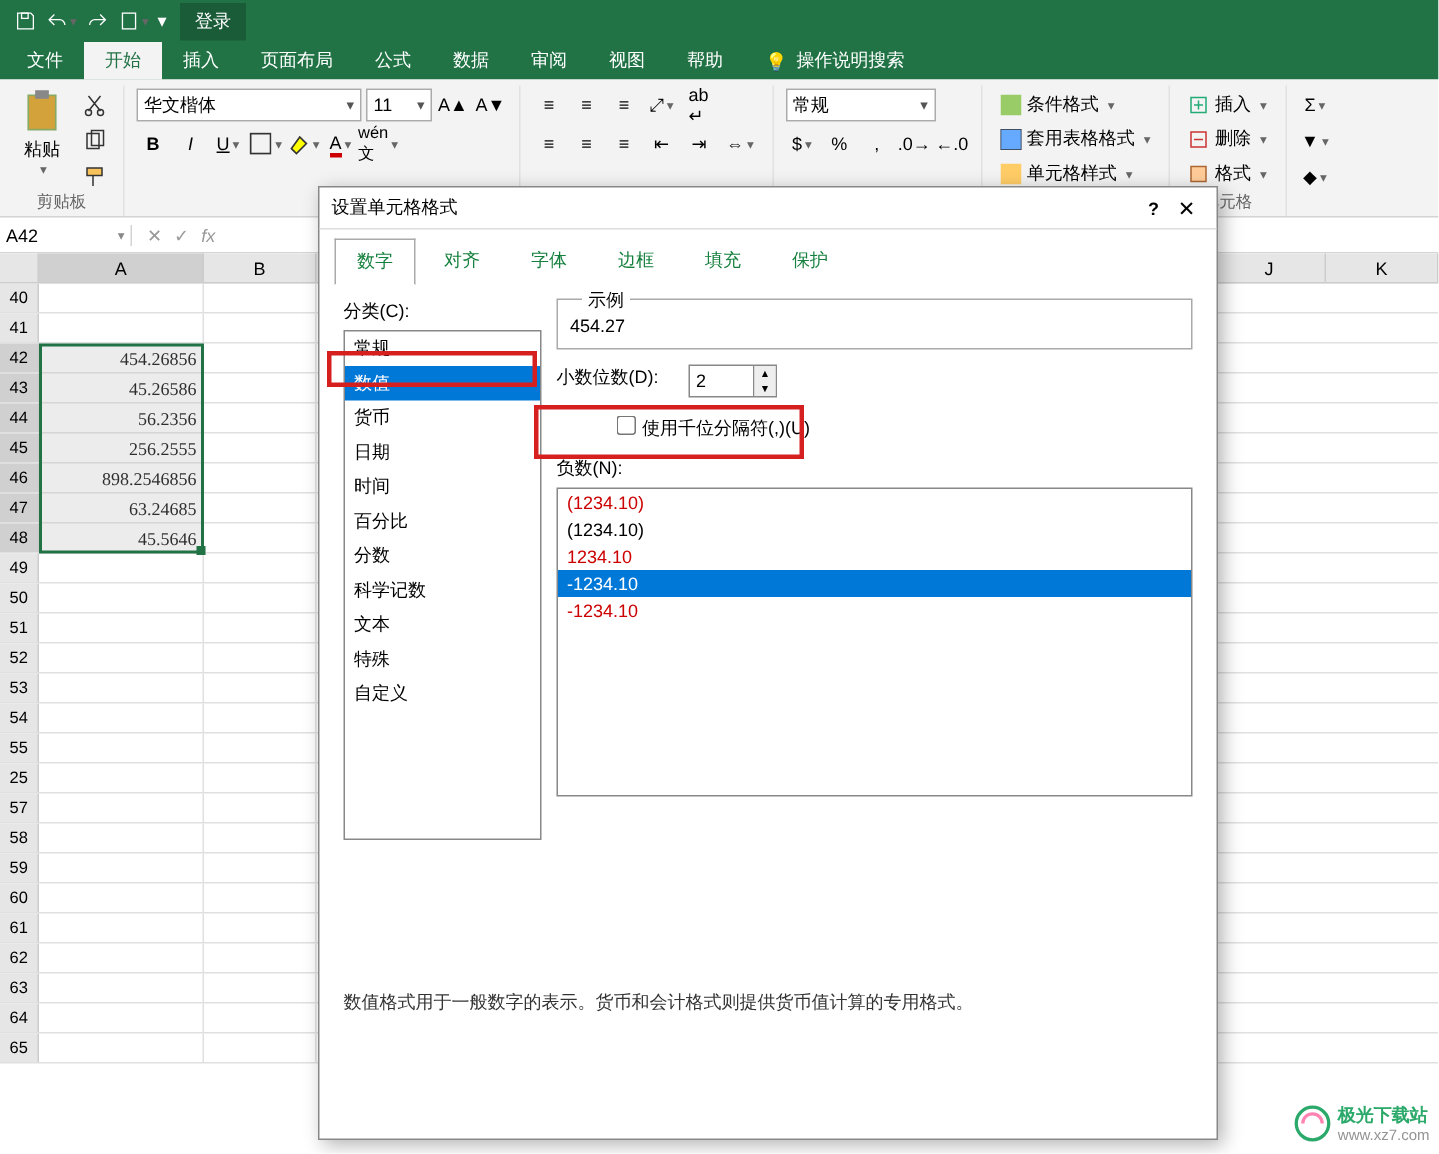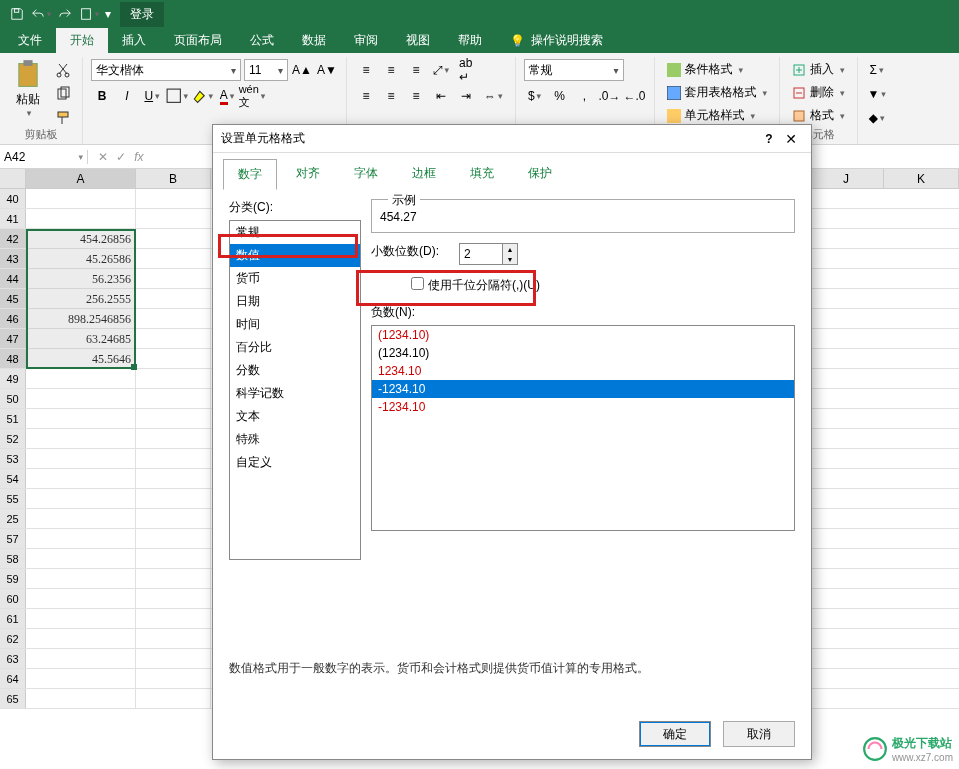--- a/index.html
+++ b/index.html
@@ -512,24 +512,20 @@
       <div class="neg-list" id="neglist">
           <div class="neg-item neg-red">(1234.10)</div>
           <div class="neg-item">(1234.10)</div>
           <div class="neg-item neg-red">1234.10</div>
           <div class="neg-item neg-sel">-1234.10</div>
           <div class="neg-item neg-red">-1234.10</div>
         </div>
     </div>
     <div class="desc-text">数值格式用于一般数字的表示。货币和会计格式则提供货币值计算的专用格式。</div>
   </div>
-  <div class="dlg-btns">
-    <button class="dlg-btn primary">确定</button>
-    <button class="dlg-btn">取消</button>
-  </div>
 </div>
 
 <div class="hl hl1"></div>
 <div class="hl hl2"></div>
 
 <div class="wm">
   <svg width="26" height="26" viewBox="0 0 24 24">
       <circle cx="12" cy="12" r="10" fill="none" stroke="#13a05a" stroke-width="2"></circle>
       <path d="M6 12a6 6 0 0112 0" fill="none" stroke="#f7a" stroke-width="2"></path>
     </svg>

